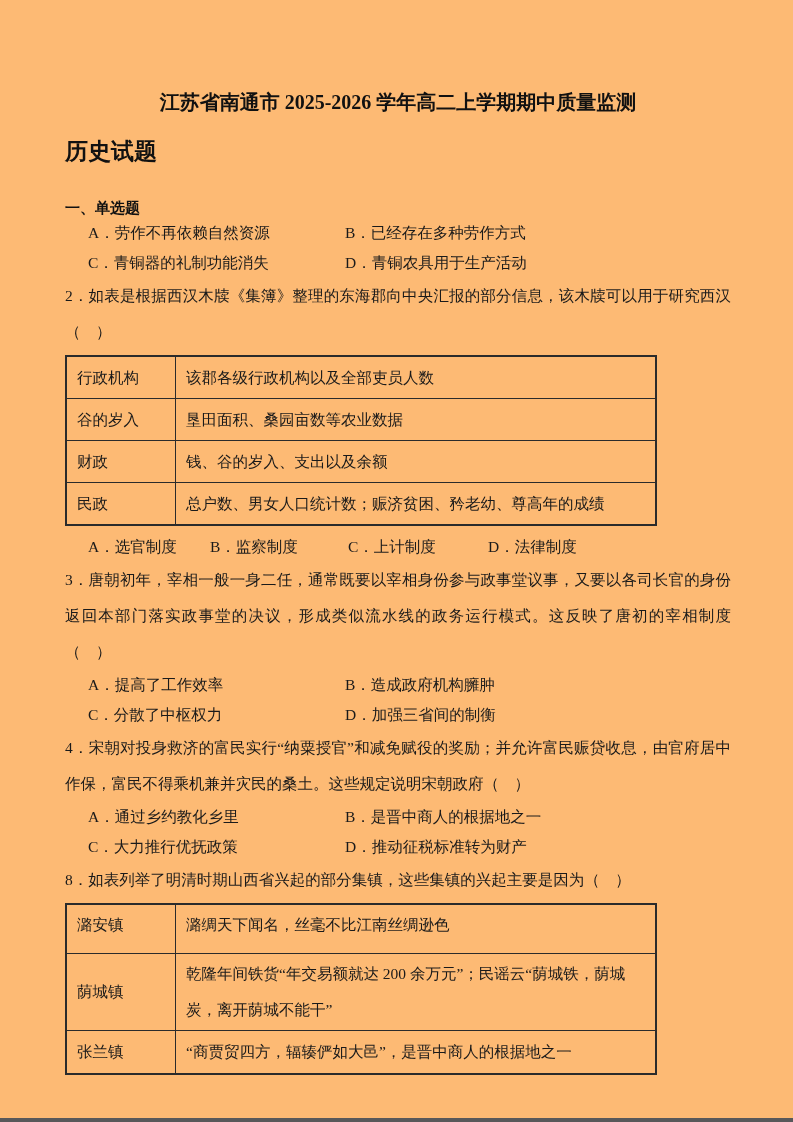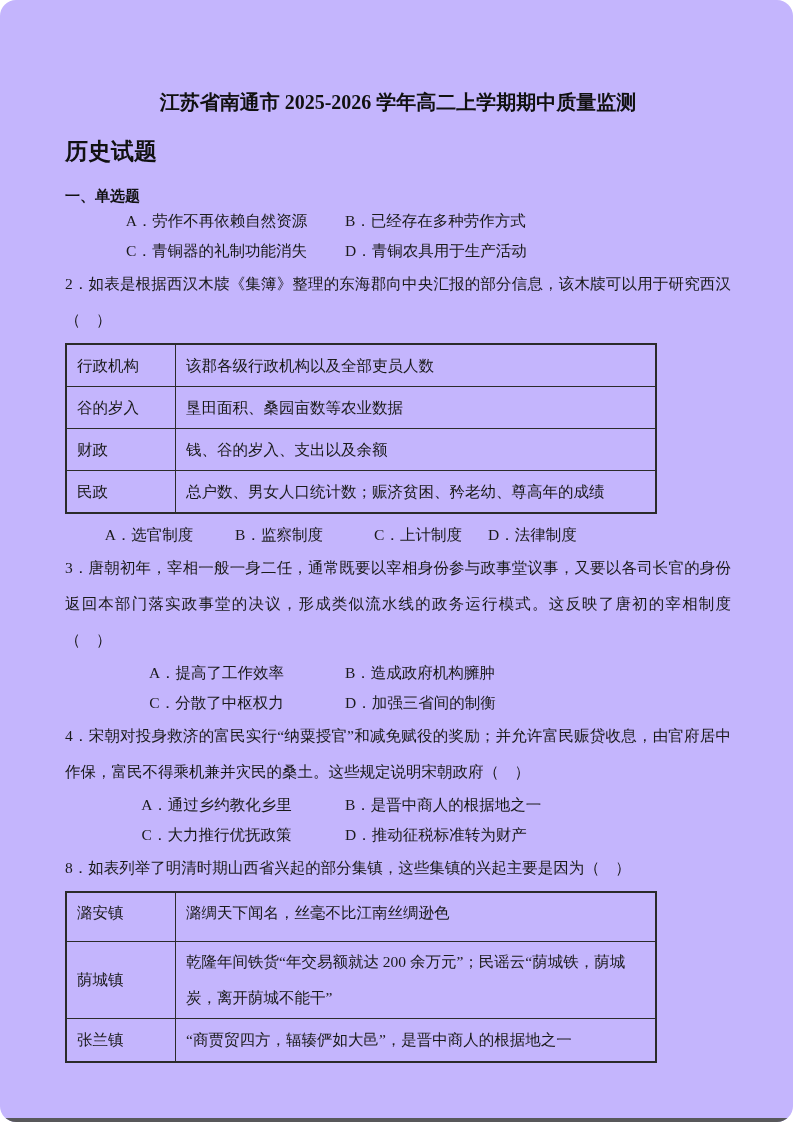--- a/index.html
+++ b/index.html
@@ -1,24 +1,23 @@
 <!DOCTYPE html>
 <html><head>
 <meta charset="utf-8">
 <style>
   html, body { margin: 0; padding: 0; background: #ffffff; }
   .page {
     position: relative;
     width: 793px;
     height: 1122px;
-    background: #c4b5fd;
+    background: #fdba74;
     overflow: hidden;
     font-family: "Liberation Serif", "DejaVu Serif", serif;
     color: #1a1a1a;
-    border-radius: 16px;
   }
   .content {
     position: absolute;
     top: 0; left: 0; right: 0;
     box-sizing: border-box;
     padding: 88px 62px 0 65px;
   }
   .doc-title {
     margin: 0;
     font-size: 20px;
@@ -28,41 +27,40 @@
     color: #111111;
   }
   .doc-subtitle {
     margin: 22px 0 0 0;
     font-size: 23px;
     line-height: 28px;
     font-weight: bold;
     color: #111111;
   }
   .section-header {
-    margin-top: 19px;
+    margin-top: 31px;
     font-family: "Liberation Sans", "DejaVu Sans", sans-serif;
     font-weight: bold;
     font-size: 15px;
     line-height: 21px;
     color: #111111;
   }
   .question { margin: 0; }
   .stem {
     margin: 0;
     font-size: 15.5px;
     line-height: 36px;
     text-align: justify;
   }
   .optrow {
     display: flex;
     align-items: center;
     height: 30px;
     font-size: 15.5px;
     white-space: nowrap;
-    text-align: center;
   }
   .optrow .c1 { margin-left: 23px; }
   .optrow.two  .c1 { width: 257px; }
   .optrow.four .c1 { width: 122px; }
   .optrow.four .c2 { width: 138px; }
   .optrow.four .c3 { width: 140px; }
   .qtable {
     border-collapse: collapse;
     border: 2px solid #2b2b2b;
     margin: 5px 0 6px 0;

